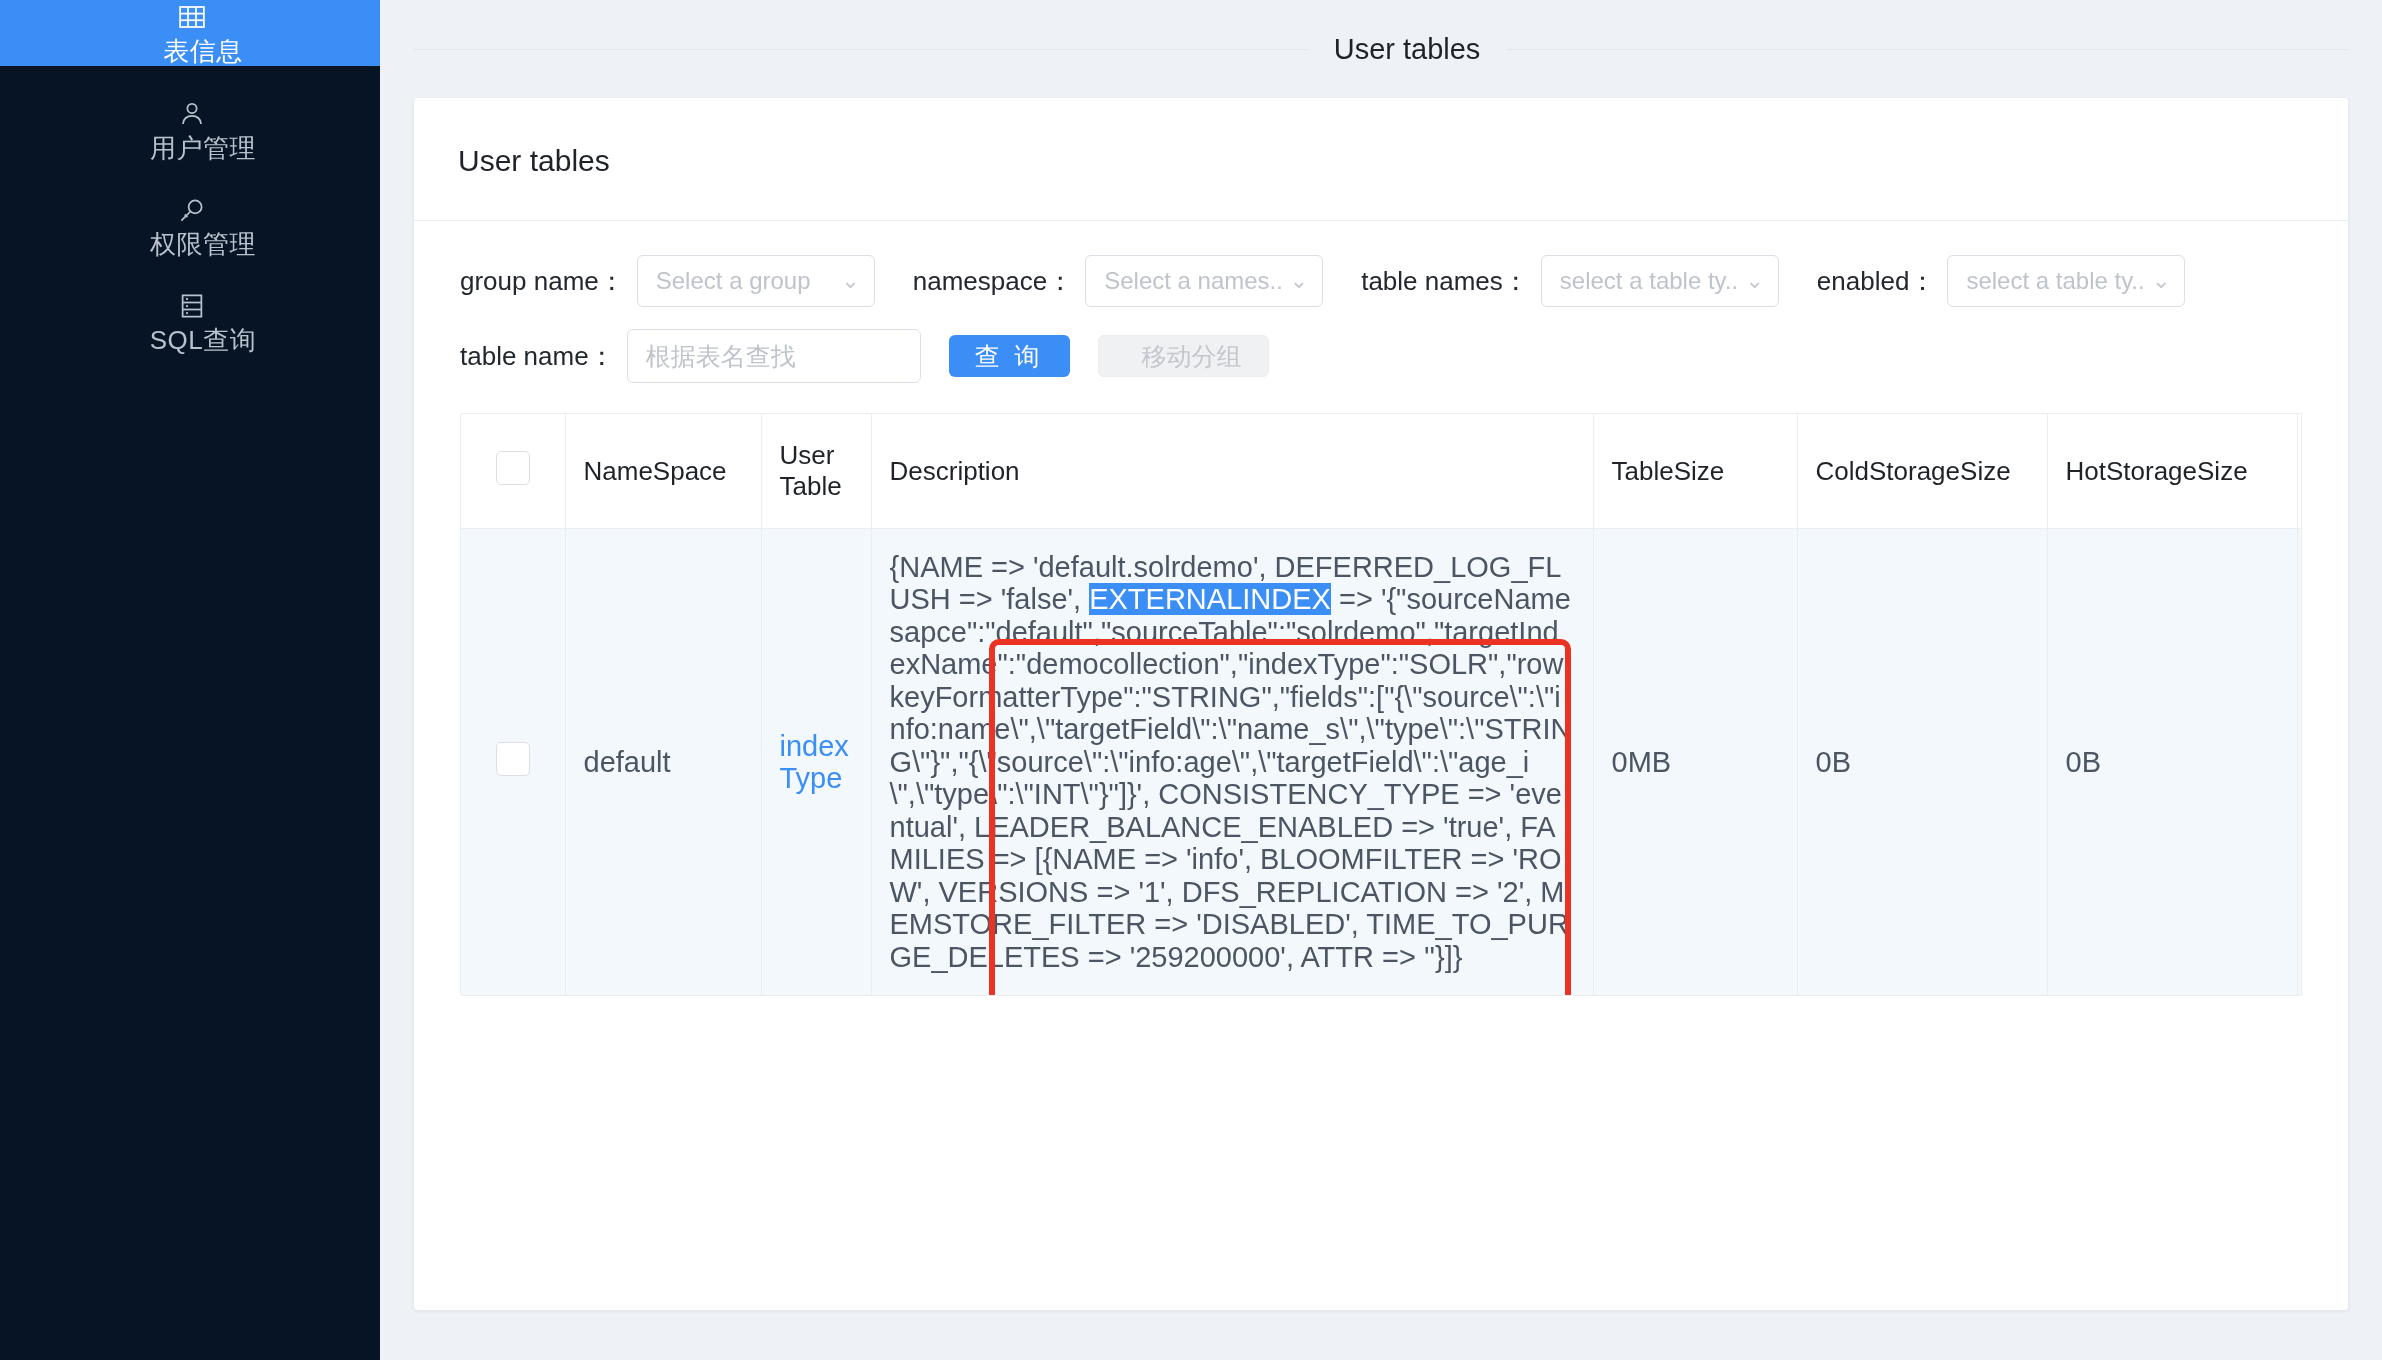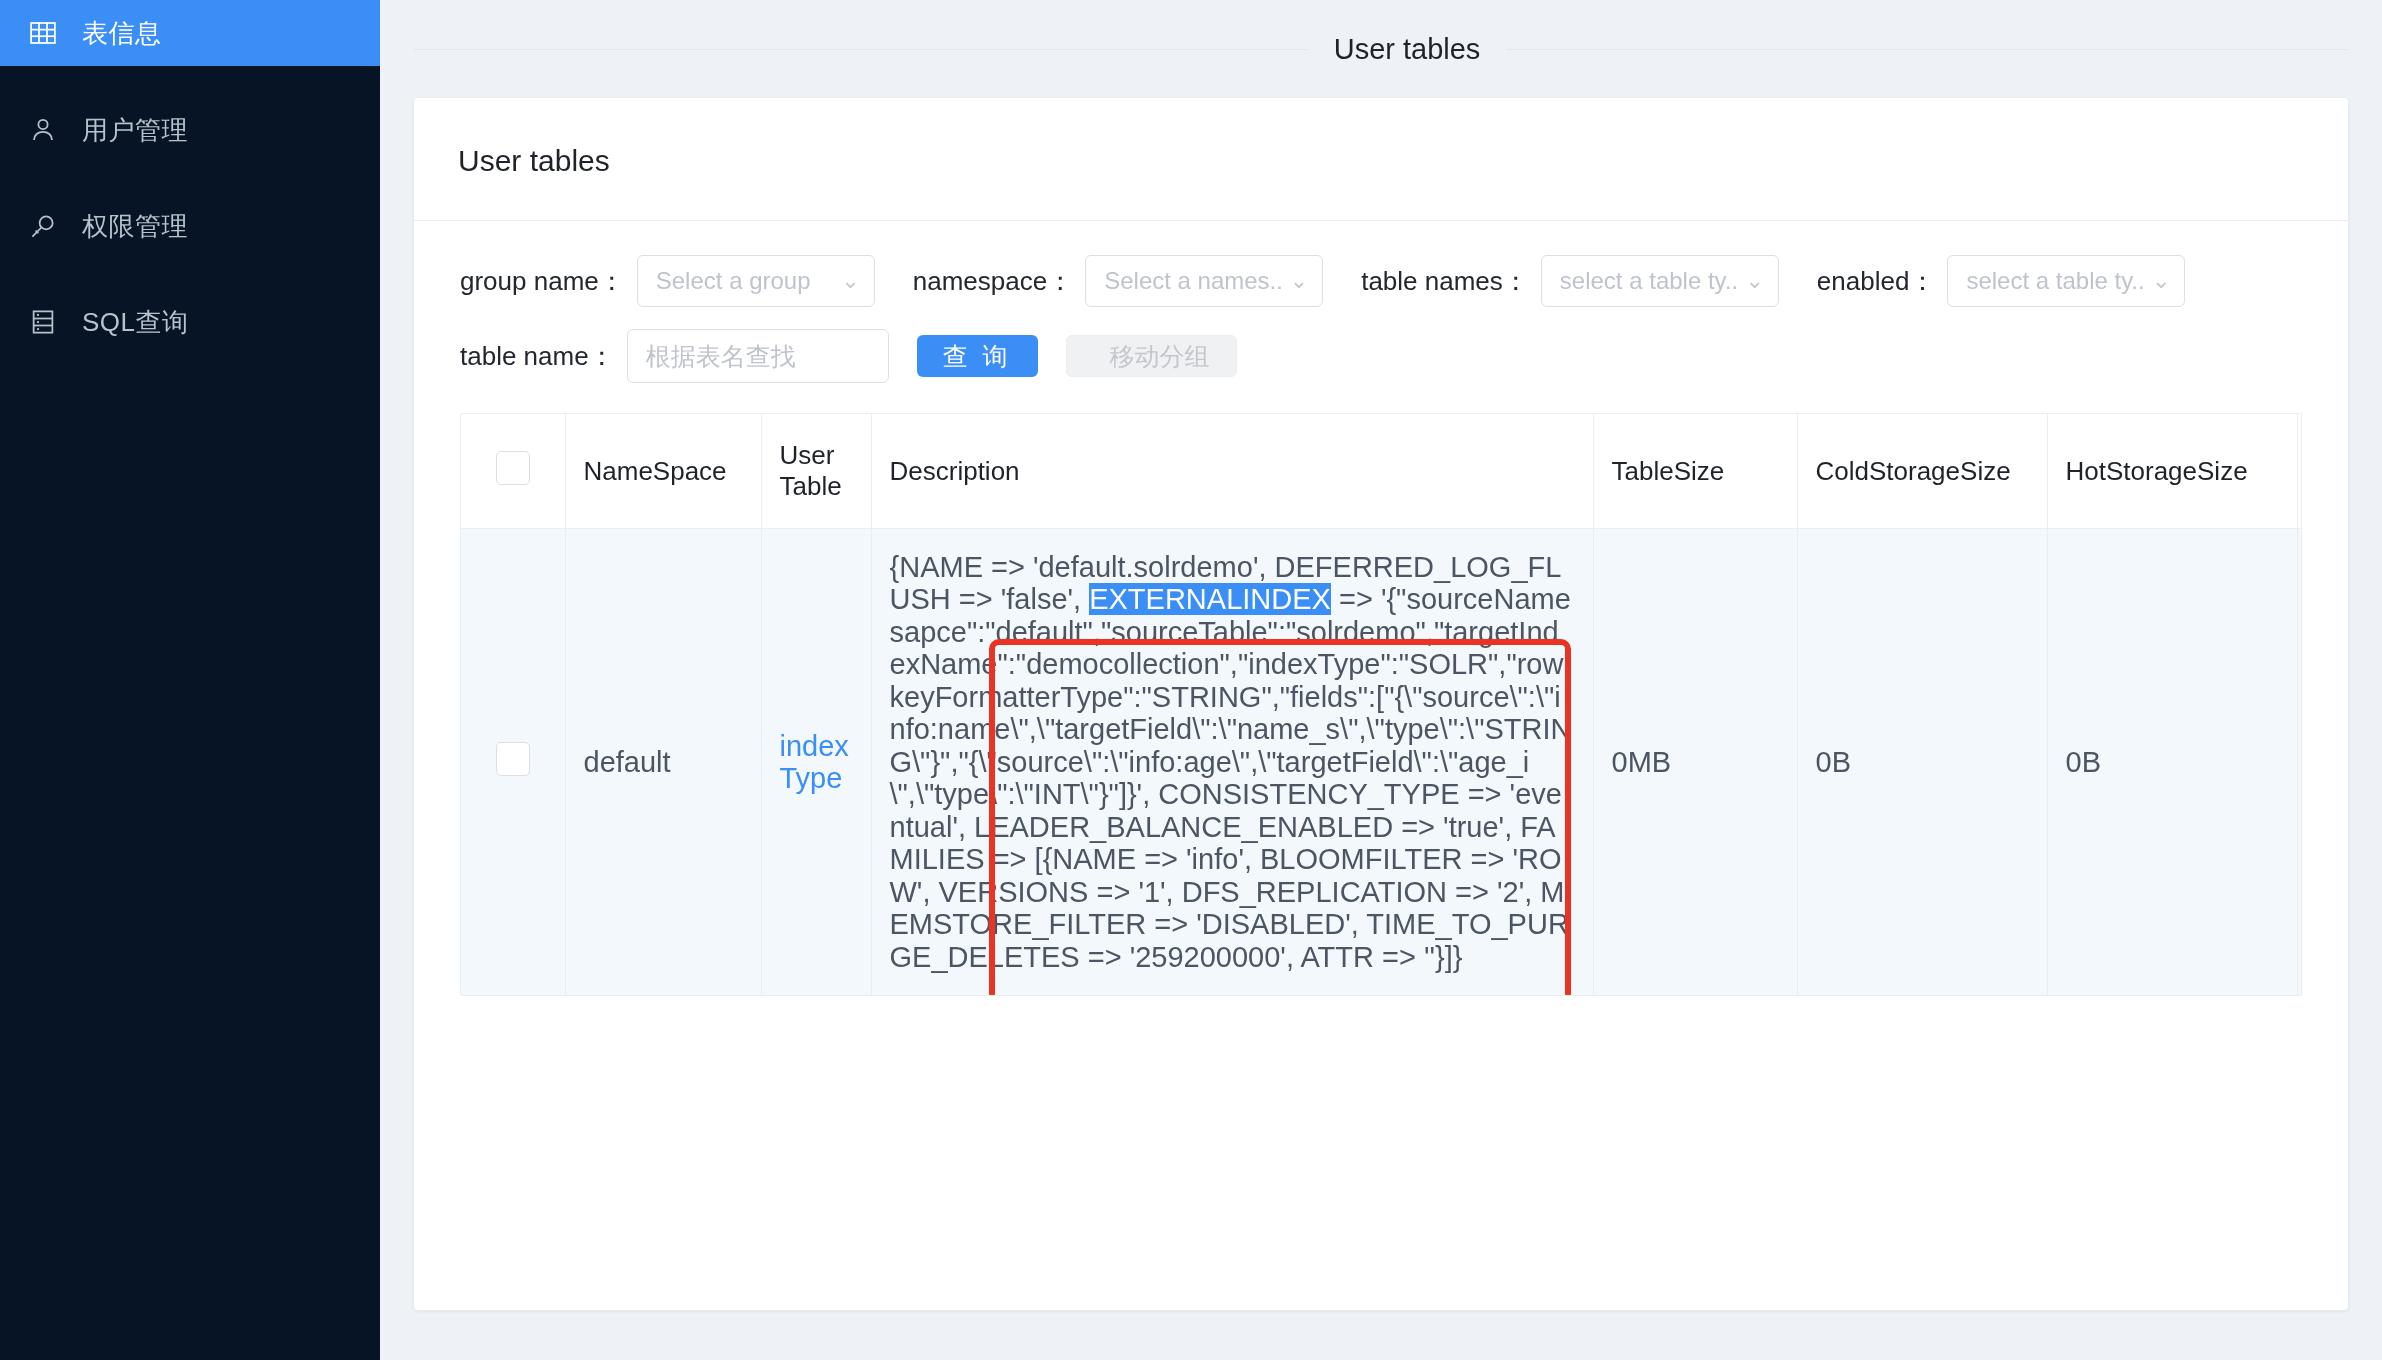--- a/index.html
+++ b/index.html
@@ -20,20 +20,21 @@
     padding-bottom: 20px;
   }
   .menu-item {
     display:flex; align-items:center;
     height: 66px;
     padding-left: 26px;
     color: #b9c2cc;
     font-size: 26px;
     letter-spacing: .5px;
     cursor: pointer;
+    flex-direction: column;
   }
   .menu-item.active { background:#3a8ef6; color:#fff; }
   .menu-item .mi-icon {
     width: 34px; height:34px; flex:0 0 34px;
     margin-right: 22px;
     display:flex; align-items:center; justify-content:center;
   }
   .menu-item .mi-icon svg { display:block; }
   .menu-spacer { height: 31px; }
   .menu-gap { height: 30px; }
@@ -101,21 +102,21 @@
     white-space:nowrap; overflow:hidden; text-overflow:clip;
     flex:1 1 auto;
   }
   .fselect .caret {
     font-size: 22px; color:#c4c8d0; margin-left:8px; flex:0 0 auto;
     line-height:1;
   }
   .fgroup + .fgroup { margin-left: 38px; }
 
   .ftext {
-    width: 262px; height: 54px;
+    width: 294px; height: 54px;
     border:1px solid #dcdfe6; border-radius:6px;
     background:#fff;
     display:flex; align-items:center;
     padding: 0 18px;
     font-size: 25px; color:#bfc3cb;
   }
   .btn {
     height: 42px; min-width: 112px;
     border-radius:6px;
     display:flex; align-items:center; justify-content:center;

